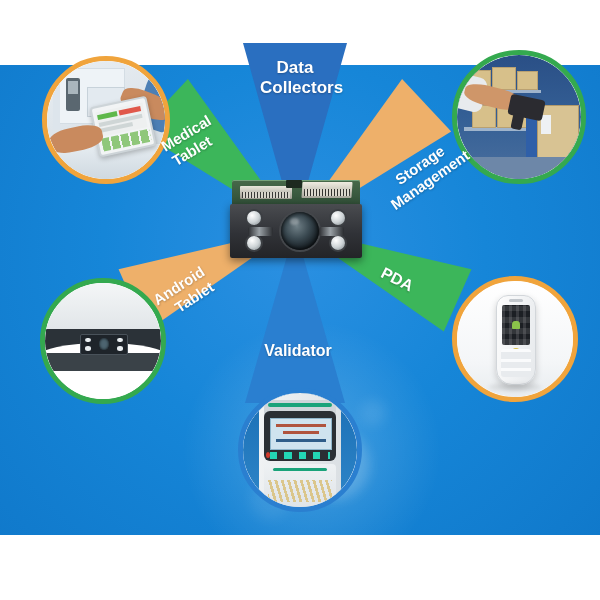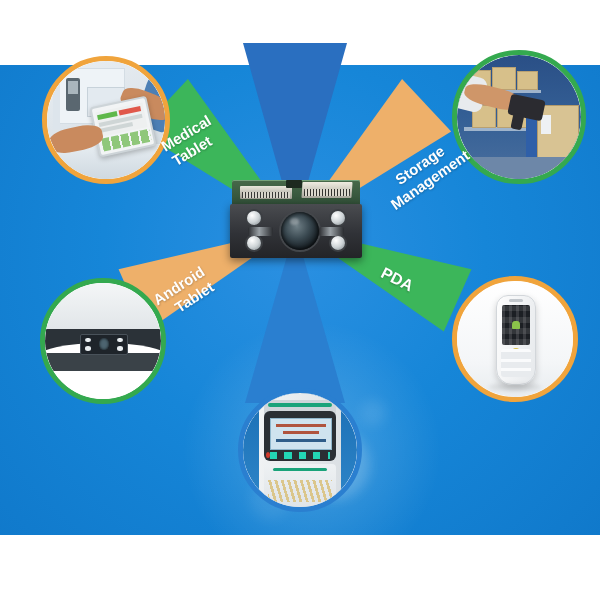--- a/index.html
+++ b/index.html
@@ -275,20 +275,24 @@
     <div style="position:absolute;right:17px;top:56px;width:14px;height:14px;border-radius:50%;
                 background:radial-gradient(circle at 36% 32%,#ffffff,#cdd3d6 52%,#7d858a 100%);
                 box-shadow:0 0 0 2px #3c3f43;"></div>
 
     <div style="position:absolute;left:18px;top:47px;width:25px;height:9px;border-radius:2px;
                 background:linear-gradient(90deg,#2a2c30,#9aa1a6 45%,#2a2c30);"></div>
     <div style="position:absolute;right:18px;top:47px;width:25px;height:9px;border-radius:2px;
                 background:linear-gradient(90deg,#2a2c30,#9aa1a6 45%,#2a2c30);"></div>
   </div>
 
+  <div class="wlabel" style="left:260px;top:58px;font-size:17px;text-align:center;width:70px;">
+    <div>Data</div>
+    <div>Collectors</div>
+  </div>
 
   <div class="wlabel" style="left:158px;top:140px;font-size:15px;transform:rotate(-31deg);transform-origin:0 0;">
     <div>Medical</div>
     <div style="margin-left:2px;">Tablet</div>
   </div>
 
   <div class="wlabel" style="left:392px;top:174px;font-size:15px;transform:rotate(-35deg);transform-origin:0 0;">
     <div>Storage</div>
     <div style="margin-left:-18px;">Management</div>
   </div>
@@ -296,15 +300,16 @@
   <div class="wlabel" style="left:150px;top:294px;font-size:15px;transform:rotate(-33deg);transform-origin:0 0;">
     <div>Android</div>
     <div style="margin-left:14px;">Tablet</div>
   </div>
 
   <div class="wlabel" style="left:386px;top:264px;font-size:16px;transform:rotate(27deg);transform-origin:0 0;">
     <div>PDA</div>
   </div>
 
   <div class="wlabel" style="left:256px;top:342px;font-size:16px;text-align:center;width:84px;">
+    <div>Validator</div>
   </div>
 
 </div>
 
 </body></html>

